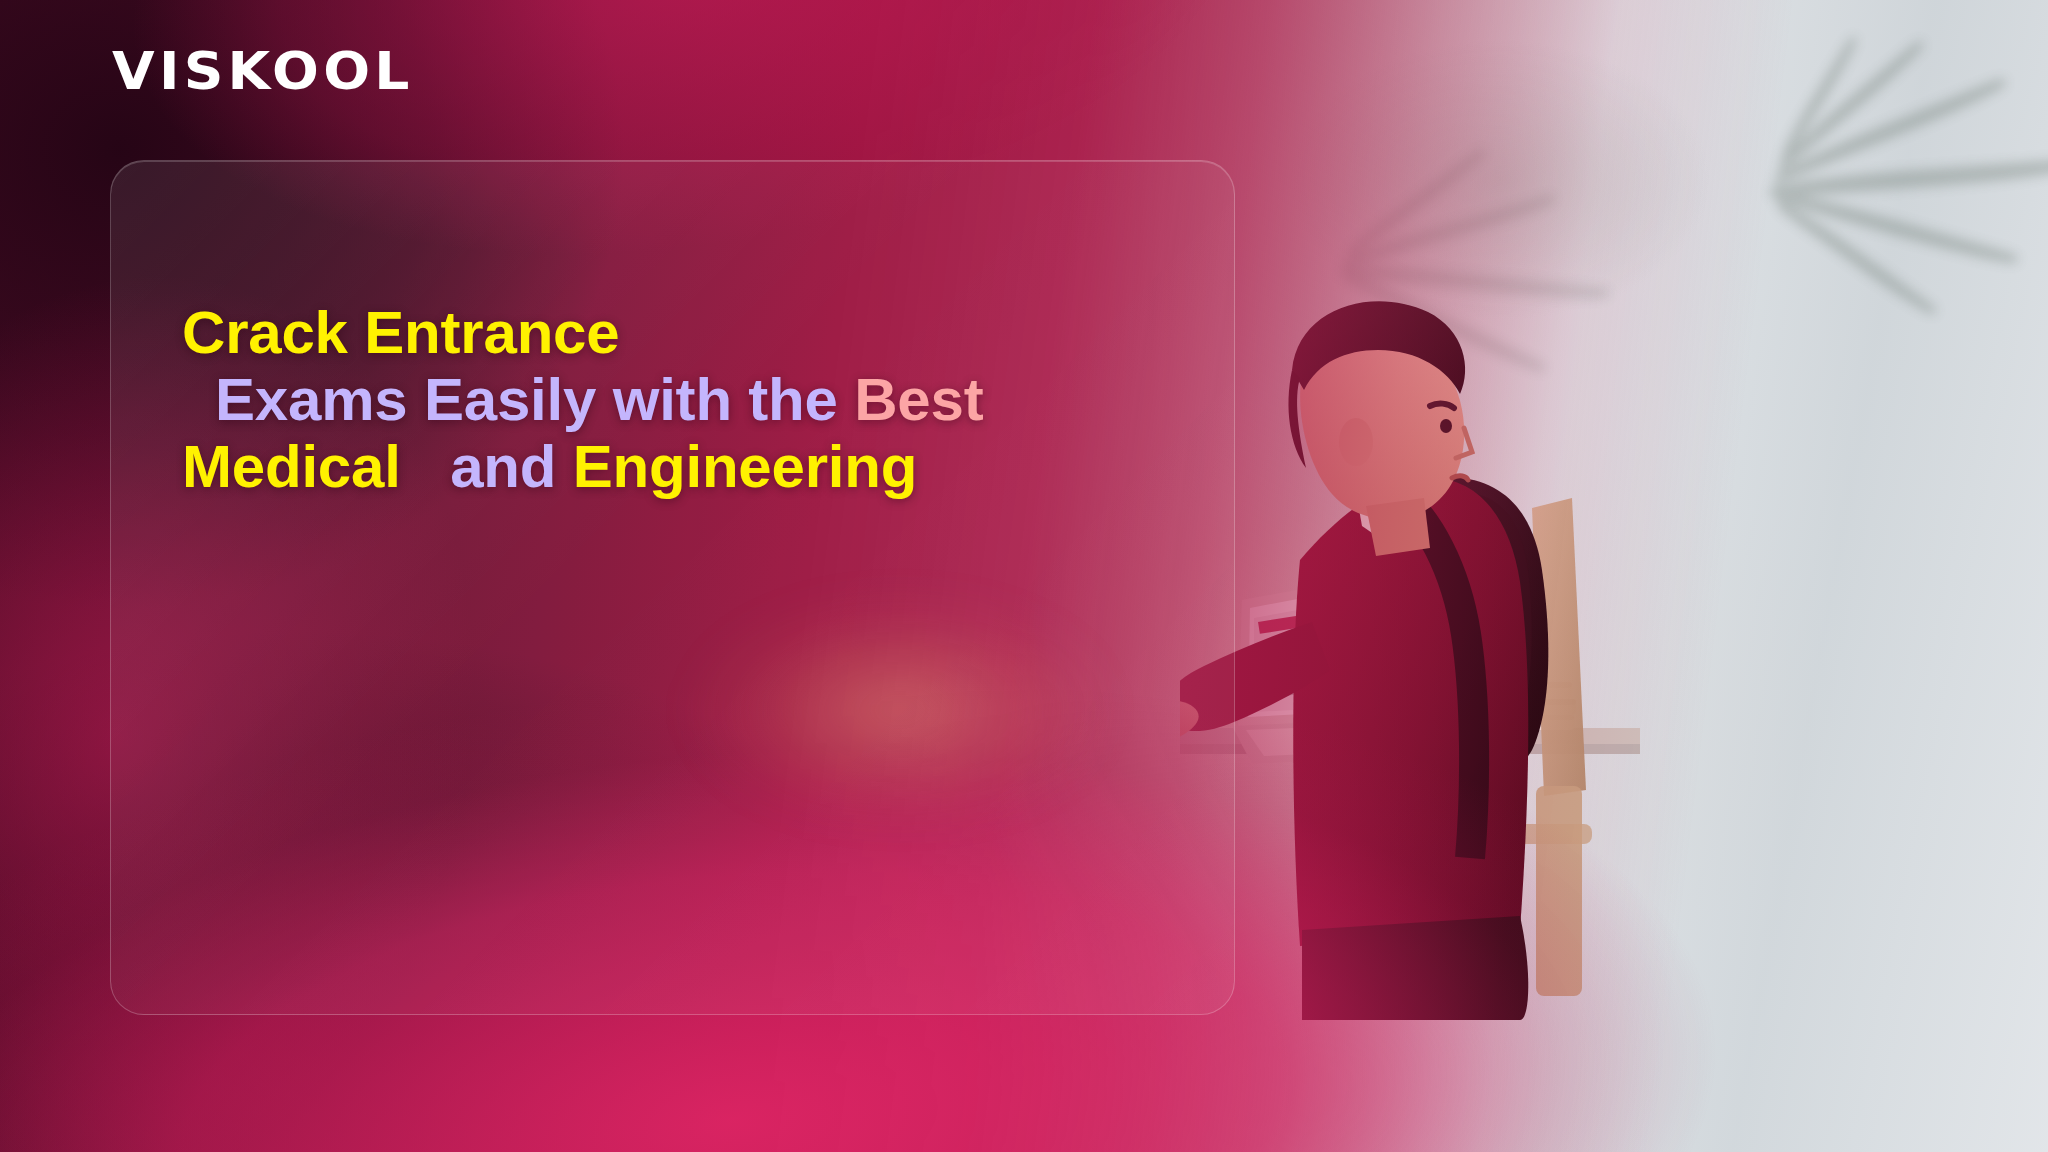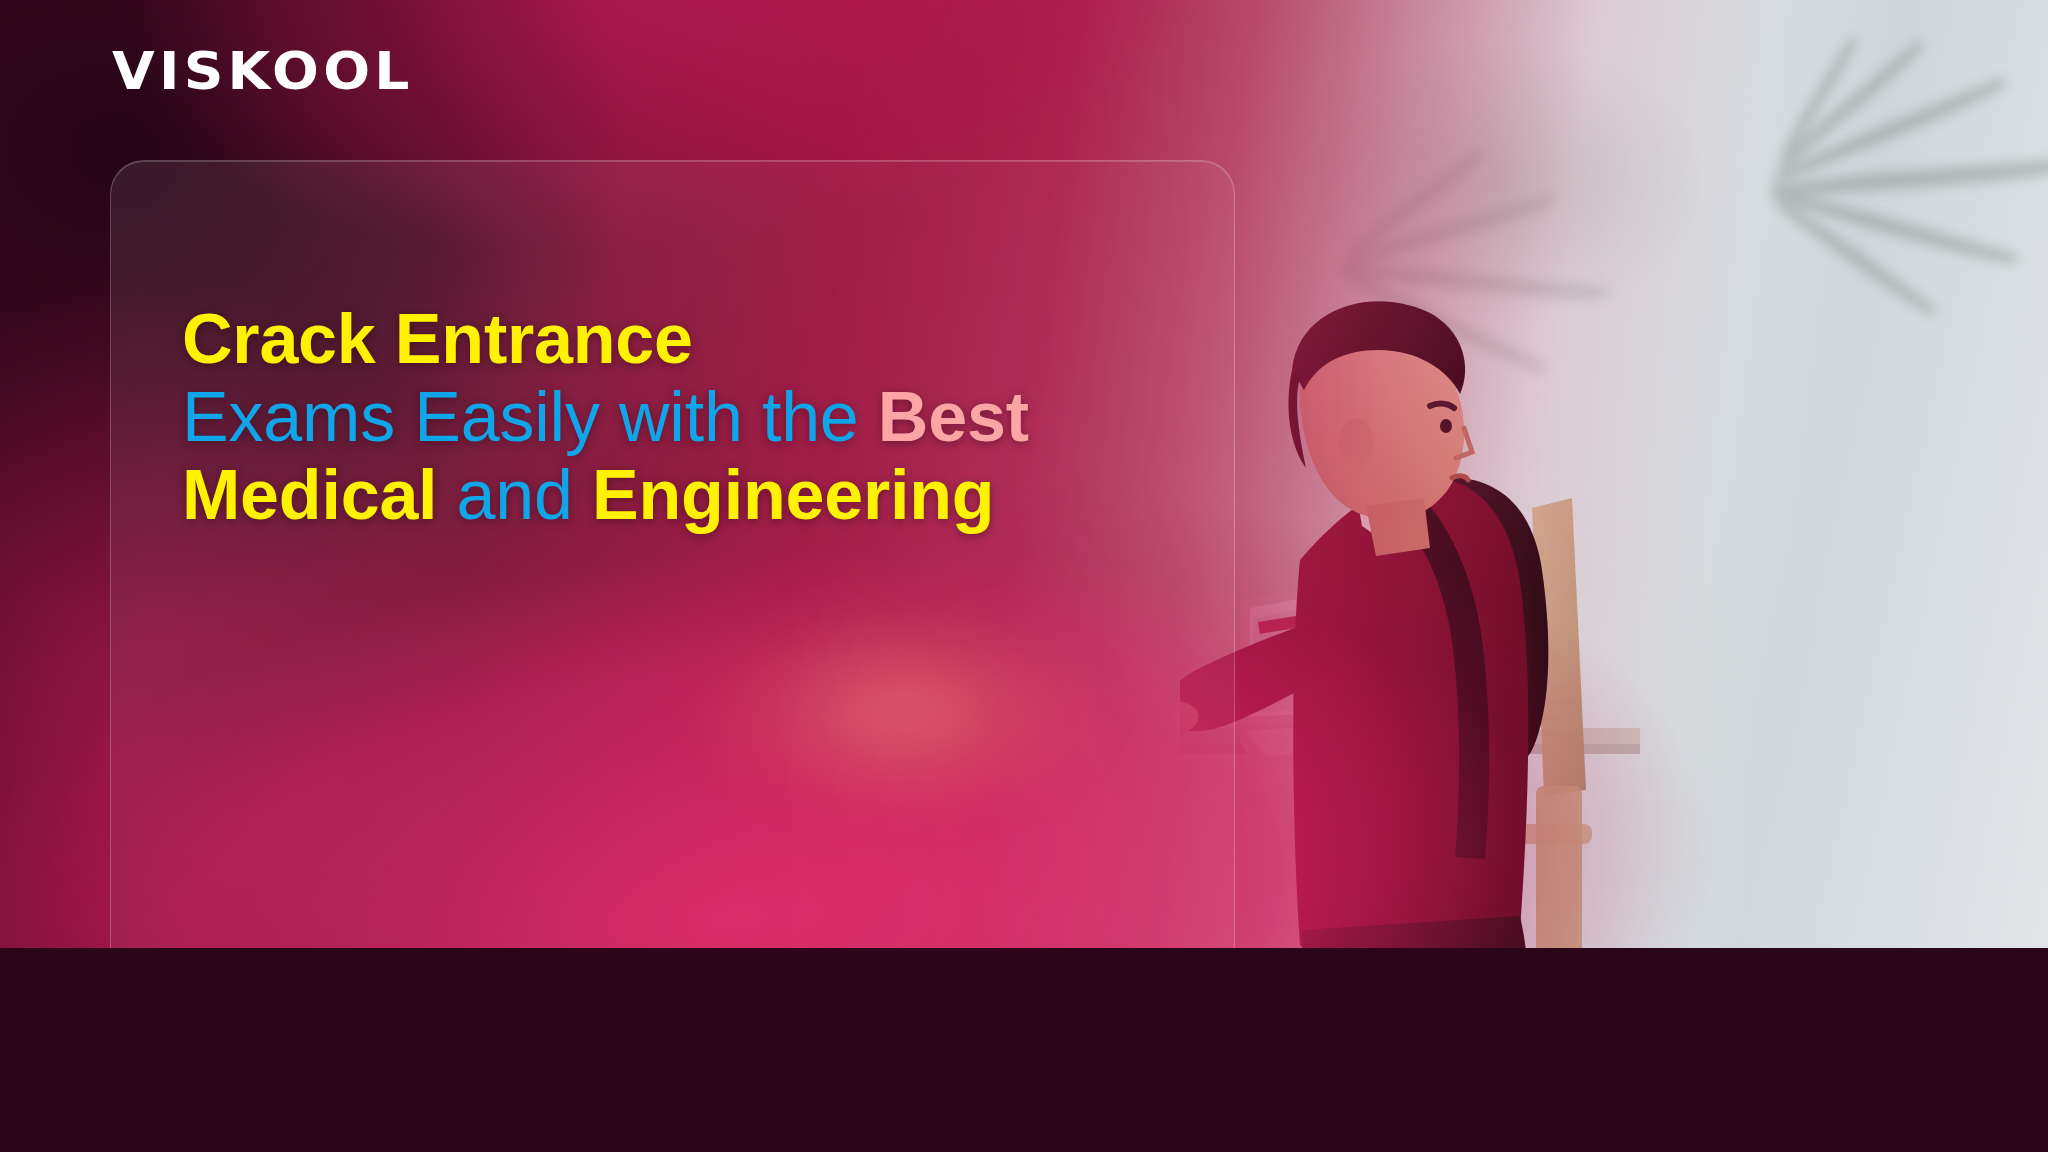--- a/index.html
+++ b/index.html
@@ -1,21 +1,21 @@
 <!DOCTYPE html>
 <html><head>
 <meta charset="utf-8">
 <title>Viskool Banner</title>
 <style>
   * { margin:0; padding:0; box-sizing:border-box; }
   html,body { width:2048px; height:1152px; overflow:hidden; background:#2b0518; }
   body { font-family:"Liberation Sans", sans-serif; }
 
   .banner {
-    position:relative; width:2048px; height:948px; overflow:hidden;
+    position:relative; width:2048px; height:1152px; overflow:hidden;
     background:#3a0820;
   }
 
   
   .bg-photo {
     position:absolute; inset:0;
     background:
       
       linear-gradient(100deg, rgba(0,0,0,0) 55%, rgba(228,232,236,0.92) 72%, rgba(208,216,222,0.85) 86%, rgba(226,230,234,0.95) 100%),
       
@@ -105,28 +105,28 @@
     font-size:52px; font-weight:700; letter-spacing:4px;
     color:#ffffff; line-height:1;
     font-family:"DejaVu Sans", sans-serif;
     transform:scaleX(1.06); transform-origin:left center;
   }
 
   
   .headline {
     position:absolute; left:182px; top:300px; width:1000px;
     font-family:"Liberation Sans", sans-serif;
-    font-size:70px; line-height:1.115;
+    font-size:60px; line-height:1.115;
     color:#ffffff; font-weight:400;
     letter-spacing:-0.2px;
     text-shadow:0 2px 10px rgba(40,0,18,0.45);
   }
   .headline .hl-yellow { color:#fff200; font-weight:700; }
   .headline .hl-bold   { color:#fca5a5; font-weight:700; }
-  .headline .hl-light  { color:#0ea5e9; font-weight:400; }
+  .headline .hl-light  { color:#c4b5fd; font-weight:700;margin-left:33px; }
   .headline .line { display:block; white-space:nowrap; }
 </style>
 </head>
 <body>
 
 <div class="banner">
 
   <div class="bg-photo"></div>
   <div class="bg-blur-veil"></div>
 

